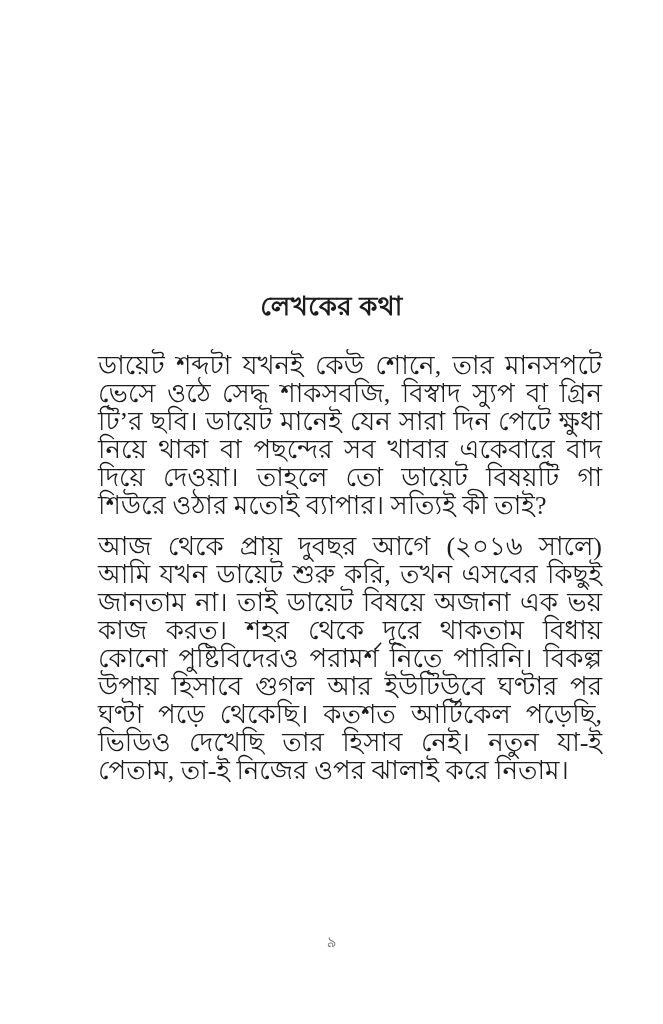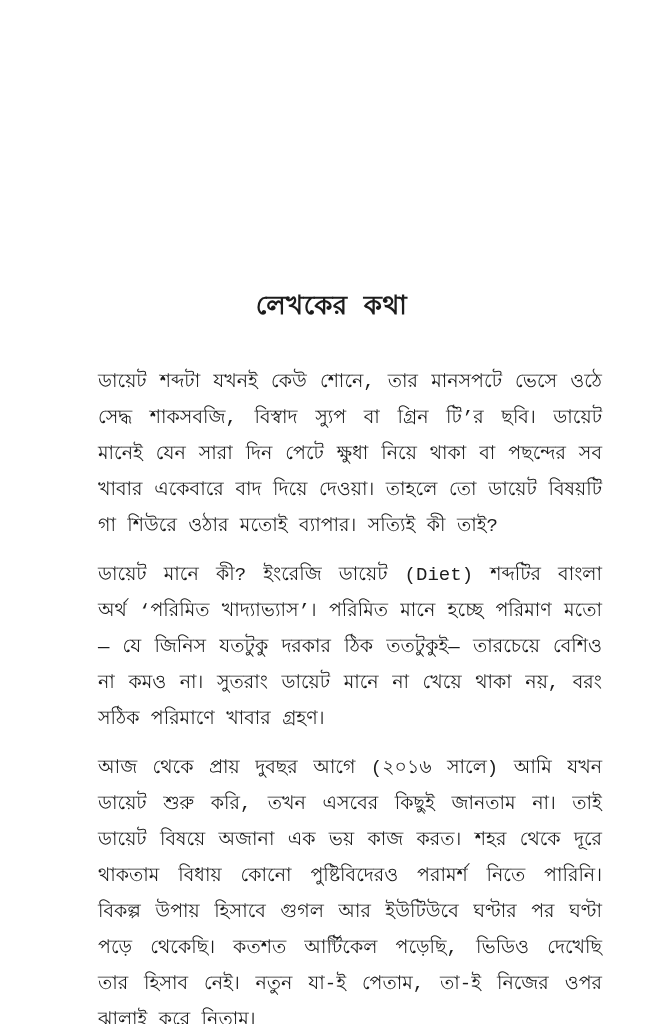--- a/index.html
+++ b/index.html
@@ -6,42 +6,42 @@
     margin: 0;
     padding: 0;
     background: #ffffff;
   }
   .book-page {
     position: relative;
     width: 663px;
     height: 1024px;
     background: #ffffff;
     color: #1c1c1c;
-    font-family: Liberation Mono, monospace;
+    font-family: Liberation Serif, serif;
     overflow: hidden;
   }
   .chapter-title {
     position: absolute;
     top: 291px;
     left: 0;
     right: 0;
     margin: 0;
     text-align: center;
     font-size: 26px;
     line-height: 32px;
     font-weight: bold;
     letter-spacing: 0.5px;
   }
   .body-text {
     position: absolute;
-    top: 364px;
+    top: 352px;
     left: 98px;
     width: 504px;
-    font-size: 19px;
-    line-height: 36px;
+    font-size: 26px;
+    line-height: 28px;
     text-align: justify;
     text-justify: inter-word;
   }
   .body-text p {
     margin: 0 0 13px 0;
   }
   .page-number {
     position: absolute;
     top: 933px;
     left: 0;
@@ -54,19 +54,18 @@
 </style>
 </head>
 <body>
 
 <div class="book-page">
 
   <h1 class="chapter-title">লেখকের কথা</h1>
 
   <div class="body-text">
     <p>ডায়েট শব্দটা যখনই কেউ শোনে, তার মানসপটে ভেসে ওঠে সেদ্ধ শাকসবজি, বিস্বাদ স্যুপ বা গ্রিন টি’র ছবি। ডায়েট মানেই যেন সারা দিন পেটে ক্ষুধা নিয়ে থাকা বা পছন্দের সব খাবার একেবারে বাদ দিয়ে দেওয়া। তাহলে তো ডায়েট বিষয়টি গা শিউরে ওঠার মতোই ব্যাপার। সত্যিই কী তাই?</p>
-    <p>ডায়েট মানে কী? ইংরেজি ডায়েট (Diet) শব্দটির বাংলা অর্থ ‘পরিমিত খাদ্যাভ্যাস’। পরিমিত মানে হচ্ছে পরিমাণ মতো— যে জিনিস যতটুকু দরকার ঠিক ততটুকুই— তারচেয়ে বেশিও না কমও না। সুতরাং ডায়েট মানে না খেয়ে থাকা নয়, বরং সঠিক পরিমাণে খাবার গ্রহণ।</p>
     <p>আজ থেকে প্রায় দুবছর আগে (২০১৬ সালে) আমি যখন ডায়েট শুরু করি, তখন এসবের কিছুই জানতাম না। তাই ডায়েট বিষয়ে অজানা এক ভয় কাজ করত। শহর থেকে দূরে থাকতাম বিধায় কোনো পুষ্টিবিদেরও পরামর্শ নিতে পারিনি। বিকল্প উপায় হিসাবে গুগল আর ইউটিউবে ঘণ্টার পর ঘণ্টা পড়ে থেকেছি। কতশত আর্টিকেল পড়েছি, ভিডিও দেখেছি তার হিসাব নেই। নতুন যা-ই পেতাম, তা-ই নিজের ওপর ঝালাই করে নিতাম।</p>
   </div>
 
   <div class="page-number">৯</div>
 
 </div>
 
 </body></html>

